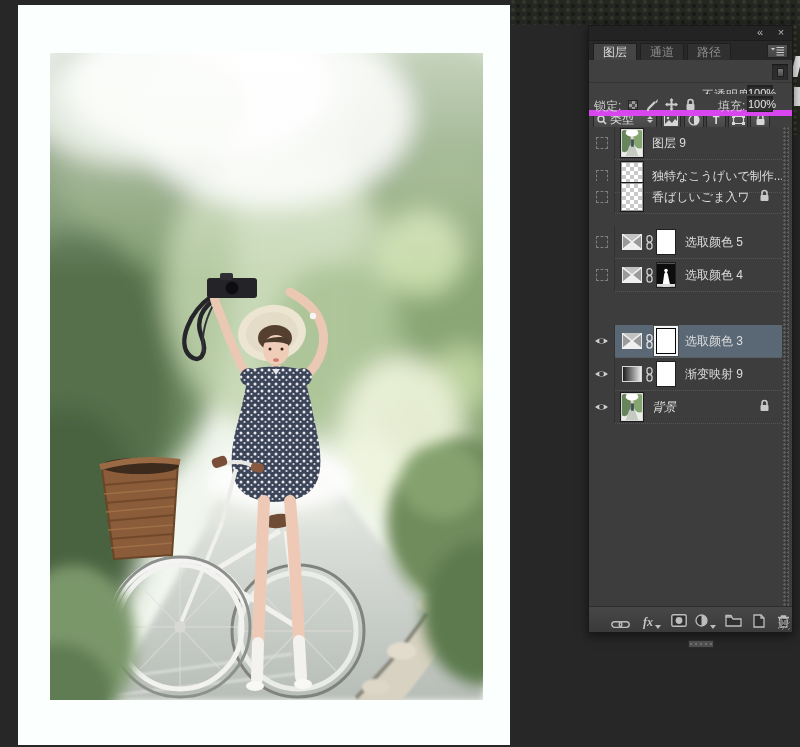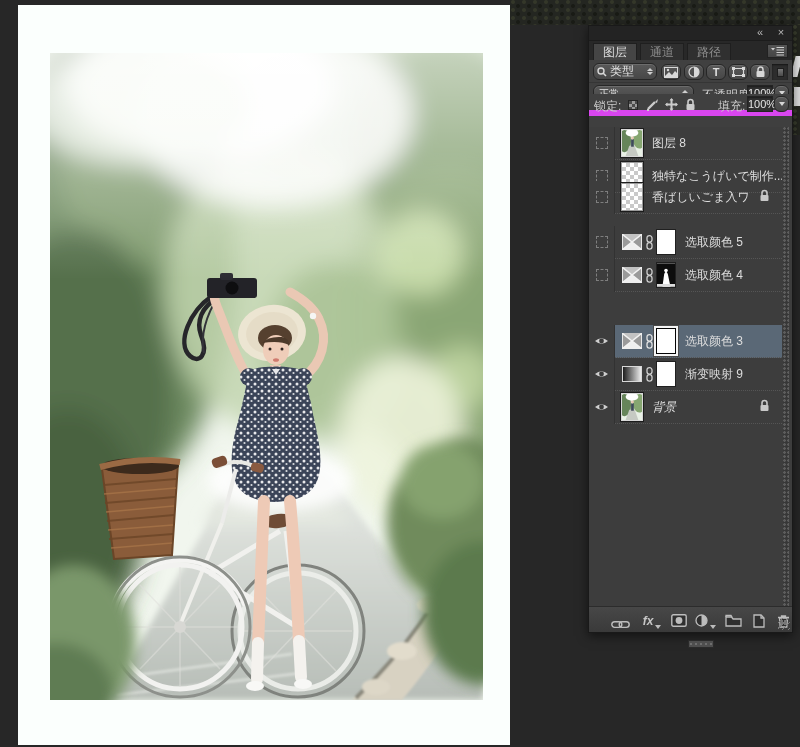--- a/index.html
+++ b/index.html
@@ -37,21 +37,21 @@
   .tab { position:absolute; top:2px; height:17px; line-height:17px; padding:0 9px; font-size:12px; color:#8d8d8d; background:#303030; border:1px solid #1f1f1f; border-bottom:none; }
   .tab.active { color:#dcdcdc; background:#454545; }
   .tab.t1 { left:4px; } .tab.t2 { left:51px; } .tab.t3 { left:98px; }
   .panel-menu { position:absolute; right:4px; top:3px; width:21px; height:14px; background:linear-gradient(#555,#454545); border:1px solid #222; display:flex; align-items:center; justify-content:center; }
 
   .chrome { position:absolute; left:0; right:0; background:#404040; }
   .row-filter { top:34px; height:23px; border-bottom:1px solid #353535; }
   .row-blend  { top:57px; height:22px; }
   .row-lock   { top:68px; height:22px; border-bottom:6px solid #d946ef; }
 
-  .widget { background:linear-gradient(#585858,#474747); border:1px solid #262626; box-shadow:inset 0 1px 0 #6c6c6c; border-radius:6px; color:#e2e2e2; font-size:12px; }
+  .widget { background:linear-gradient(#585858,#474747); border:1px solid #262626; box-shadow:inset 0 1px 0 #6c6c6c; border-radius:0; color:#e2e2e2; font-size:12px;margin-top:48px; }
   .dd-kind { position:absolute; left:4px; top:3px; width:64px; height:17px; display:flex; align-items:center; gap:3px; padding:0 3px; }
   .dd-kind .lbl { flex:1; font-size:12px; }
   .updown { display:inline-flex; flex-direction:column; gap:1px; margin-left:1px; }
   .updown i { width:0; height:0; border-left:3px solid transparent; border-right:3px solid transparent; }
   .updown i.up { border-bottom:3px solid #cfcfcf; }
   .updown i.dn { border-top:3px solid #cfcfcf; }
 
   .fbtn { position:absolute; top:4px; width:20px; height:16px; display:flex; align-items:center; justify-content:center; }
   .fbtn.f1 { left:72px; } .fbtn.f2 { left:95px; } .fbtn.f3 { left:117px; }
   .fbtn.f4 { left:139px; } .fbtn.f5 { left:161px; }
@@ -94,21 +94,21 @@
   .mask.focus { border:1px solid #050505; box-shadow:0 0 0 2px #f5f5f5,0 0 0 3px #4a4a4a; }
   .mask svg { display:block; width:100%; height:100%; }
   .lname { font-size:12px; color:#dedede; margin-left:9px; white-space:nowrap; overflow:hidden; flex:1; }
   .lname.italic { font-style:italic; }
   .row-lock-icon { flex:none; margin-right:12px; }
 
   
   .footer { position:absolute; left:0; right:0; bottom:0; height:26px; background:linear-gradient(#474747,#3a3a3a); border-top:1px solid #2c2c2c; display:flex; align-items:center; }
   .ft { height:18px; display:flex; align-items:flex-end; justify-content:center; margin-top:2px; }
   .ft.link { margin-left:22px; width:22px; }
-  .ft.fx { margin-left:12px; width:24px; color:#c6c6c6; font-size:12px; font-style:italic; font-weight:bold; align-items:center; }
+  .ft.fx { margin-left:12px; width:24px; color:#c6c6c6; font-size:12px; font-style:italic; font-weight:bold; align-items:flex-end;font-family:Liberation Serif, serif; }
   .caret { width:0; height:0; border-left:3px solid transparent; border-right:3px solid transparent; border-top:4px solid #bcbcbc; margin:0 0 1px 2px; align-self:flex-end; }
   .ft.maskb { margin-left:8px; width:22px; align-items:center; }
   .ft.adjb { margin-left:6px; width:24px; align-items:center; }
   .ft.foldb { margin-left:8px; width:22px; align-items:center; }
   .ft.newb { margin-left:8px; width:20px; align-items:center; }
   .ft.trashb { margin-left:8px; width:20px; align-items:center; }
   .resize-grip { position:absolute; right:2px; bottom:2px; width:12px; height:12px;
     background:repeating-linear-gradient(135deg,transparent 0 3px,#7a7a7a 3px 4px); }
 
   .dock-grip { position:absolute; left:688px; top:640px; width:26px; height:8px; background:#4e4e4e; border:1px solid #2a2a2a;
@@ -408,21 +408,21 @@
           <svg viewBox="0 0 22 28" preserveAspectRatio="none">
               <rect width="22" height="28" fill="#e9f1e6"></rect>
               <ellipse cx="3" cy="12" rx="7" ry="12" fill="#66855a"></ellipse>
               <ellipse cx="19" cy="10" rx="7" ry="10" fill="#86a671"></ellipse>
               <ellipse cx="11" cy="3" rx="7" ry="4" fill="#ffffff"></ellipse>
               <path d="M4 28 L18 28 L14 17 L8 17 Z" fill="#c6cac3"></path>
               <rect x="10" y="10" width="3" height="8" fill="#3f4a5a"></rect>
               <circle cx="11.5" cy="8.5" r="1.6" fill="#e9c9b5"></circle>
             </svg>
         </span>
-        <span class="lname">图层 8</span>
+        <span class="lname">图层 9</span>
       </div>
 
       <div class="lrow" style="top:33px">
         <span class="eye-cell">
             <span class="eye-box"></span>
           </span>
         <span class="lthumb checker"></span>
         <span class="lname">独特なこうげいで制作...</span>
       </div>
 

